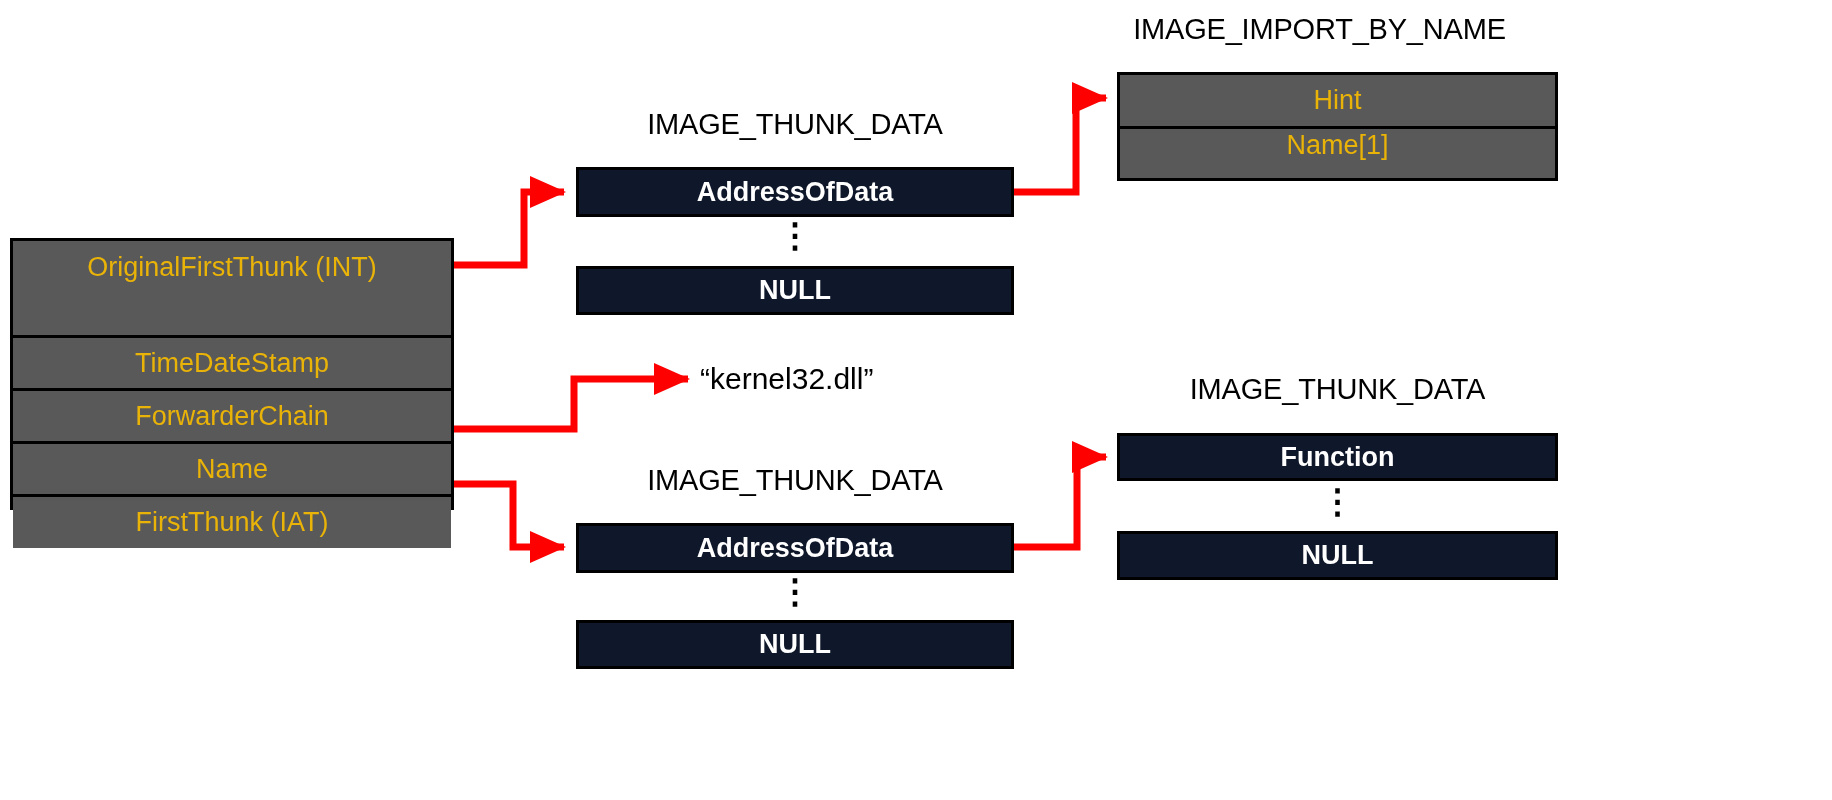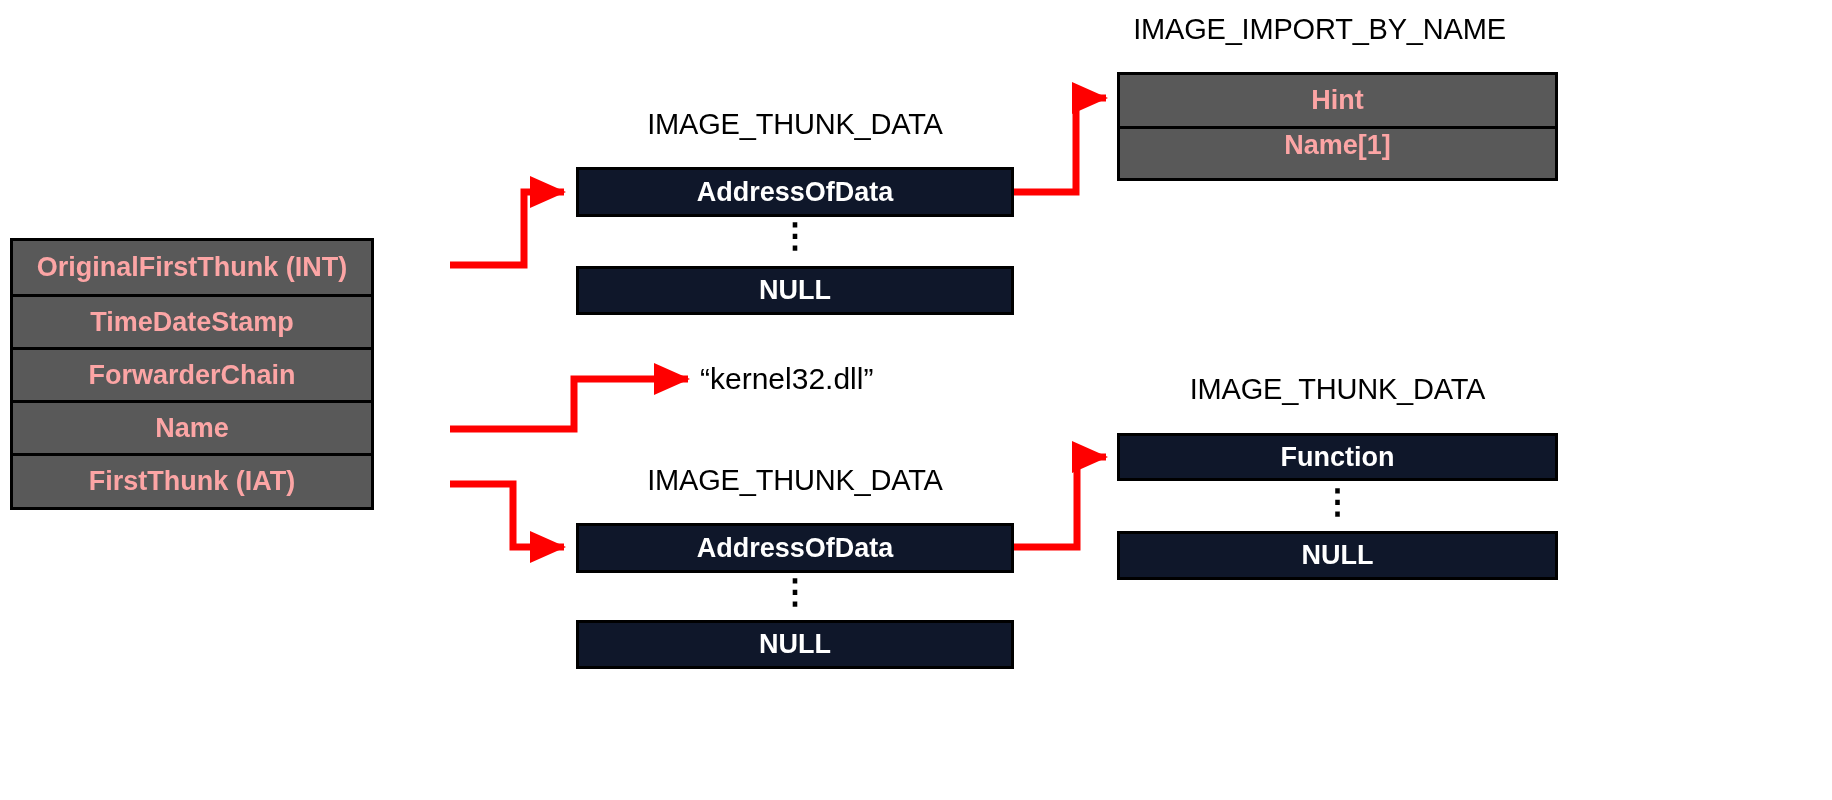--- a/index.html
+++ b/index.html
@@ -23,22 +23,22 @@
     position: absolute;
     box-sizing: border-box;
     border: 3px solid #000000;
     background: #595959;
   }
   .struct-row {
     box-sizing: border-box;
     display: flex;
     align-items: center;
     justify-content: center;
-    color: #fca5a5;
-    font-weight: bold;
+    color: #eab308;
+    font-weight: normal;
     background: #595959;
     letter-spacing: 0px;
     white-space: nowrap;
     text-align: center;
   }
   .struct-row + .struct-row {
     border-top: 3px solid #000000;
   }
 
   
@@ -111,23 +111,23 @@
     <polyline points="1014,192 1076,192 1076,98 1106,98" fill="none" stroke="#FF0000" stroke-width="7" marker-end="url(#ah)"></polyline>
 
     <polyline points="450,429 574,429 574,379 688,379" fill="none" stroke="#FF0000" stroke-width="7" marker-end="url(#ah)"></polyline>
 
     <polyline points="450,484 513,484 513,547 564,547" fill="none" stroke="#FF0000" stroke-width="7" marker-end="url(#ah)"></polyline>
 
     <polyline points="1014,547 1077,547 1077,457 1106,457" fill="none" stroke="#FF0000" stroke-width="7" marker-end="url(#ah)"></polyline>
   </svg>
 
 
-  <div class="struct" style="left:10px; top:238px; width:364px; height:272px;">
+  <div class="struct" style="left:10px; top:238px; width:444px; height:272px;">
     <div class="struct-row" style="height:53px; font-size:27px;">OriginalFirstThunk (INT)</div>
-    <div class="struct-row" style="height:53px; font-size:27px;">TimeDateStamp</div>
+    <div class="struct-row" style="height:53px; font-size:27px;margin-top:41px;">TimeDateStamp</div>
     <div class="struct-row" style="height:53px; font-size:27px;">ForwarderChain</div>
     <div class="struct-row" style="height:53px; font-size:27px;">Name</div>
     <div class="struct-row" style="height:54px; font-size:27px;">FirstThunk (IAT)</div>
   </div>
 
   <div class="caption" style="left:576px; top:108px; width:438px; font-size:29px;">IMAGE_THUNK_DATA</div>
 
   <div class="cell" style="left:576px; top:167px; width:438px; height:50px; font-size:27px;">AddressOfData</div>
 
   <div class="vdots" style="left:576px; top:218px; width:438px; font-size:34px;">⋮</div>

